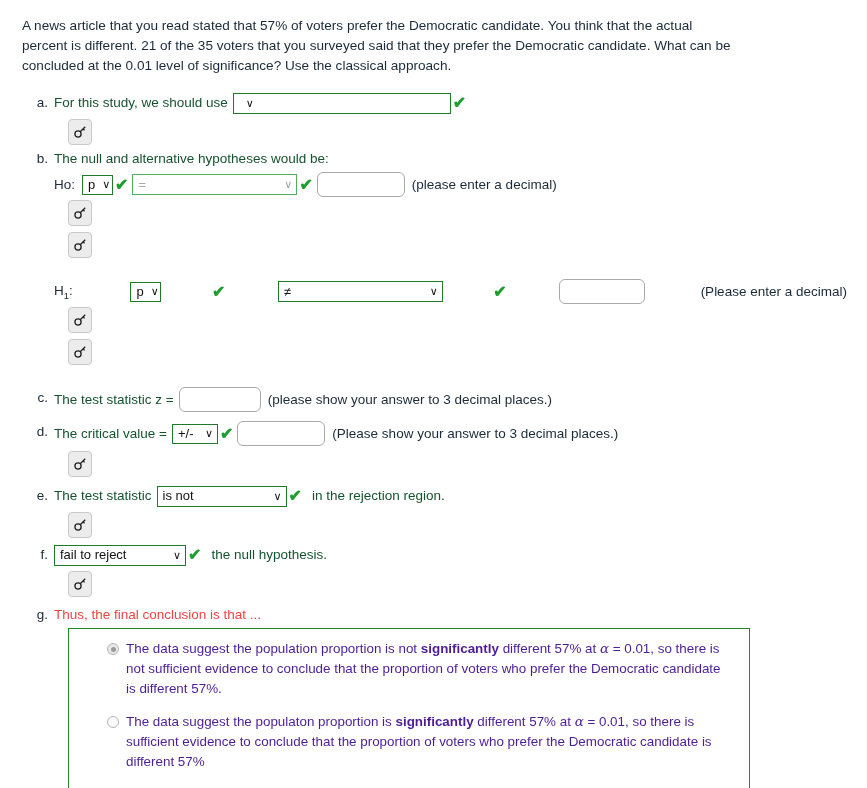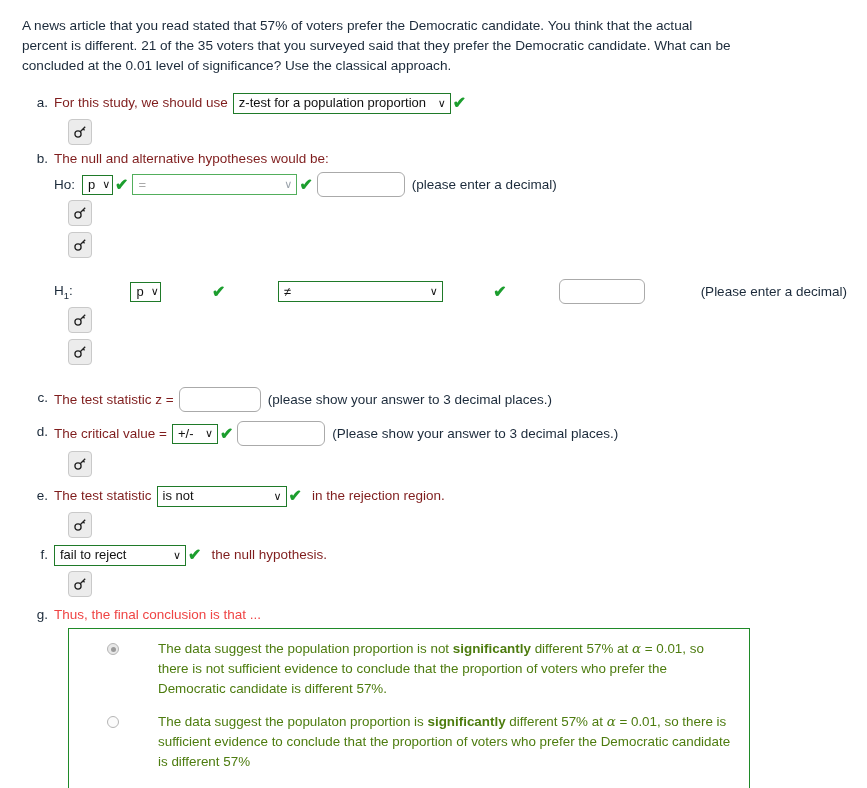--- a/index.html
+++ b/index.html
@@ -118,21 +118,21 @@
     font-family: "Liberation Sans", sans-serif;
     font-size: 13px;
     padding: 0 6px;
     vertical-align: middle;
   }
   .w-88 { width: 88px; }
   .w-86 { width: 86px; }
   .w-82 { width: 82px; }
 
   .hint { margin-left: 7px; color: #1b2a3a; font-size: 13.5px; }
-  .lbl { color: #7f1d1d; }
+  .lbl { color: #14532d; }
   .sp-l { margin-left: 6px; }
   .sp-r { margin-right: 5px; }
 
   .hyp-label {
     width: 28px;
     display: inline-block;
     text-align: left;
     font-size: 13.5px;
   }
   .hyp-row { margin-left: 32px; display: flex; align-items: center; }
@@ -171,40 +171,38 @@
     position: absolute;
     left: 2.5px; top: 2.5px;
     width: 5px; height: 5px;
     border-radius: 50%;
     background: #9a9a9a;
   }
   .choice-text {
     flex: 1 1 auto;
     font-size: 13.4px;
     line-height: 20px;
-    color: #4d7c0f;
+    color: #4c1d95;
     padding-right: 6px;
-    margin-left: 32px;
   }
   .choice-text b { font-weight: bold; }
   .alpha { font-style: italic; font-family: "DejaVu Serif", serif; }
 </style>
 </head>
 <body>
 
 <div class="page">
 
   <p class="intro">A news article that you read stated that 57% of voters prefer the Democratic candidate. You think that the actual percent is different. 21 of the 35 voters that you surveyed said that they prefer the Democratic candidate. What can be concluded at the 0.01 level of significance? Use the classical approach.</p>
 
   <div class="item">
     <div class="item-letter">a.</div>
     <div class="item-body">
       <span class="lbl sp-r">For this study, we should use</span>
       <span class="sel sel-ztest">
-        <span>z-test for a population proportion</span>
         <span class="chev">∨</span>
       </span>
       <span class="check">✔</span>
     </div>
   </div>
   <div class="keyrow">
     <span class="keybtn">
       <svg width="14" height="14" viewBox="0 0 14 14">
         <circle cx="5" cy="9" r="3.1" fill="none" stroke="#222" stroke-width="1.3"></circle>
         <line x1="7.2" y1="6.8" x2="12.2" y2="1.8" stroke="#222" stroke-width="1.3"></line>

